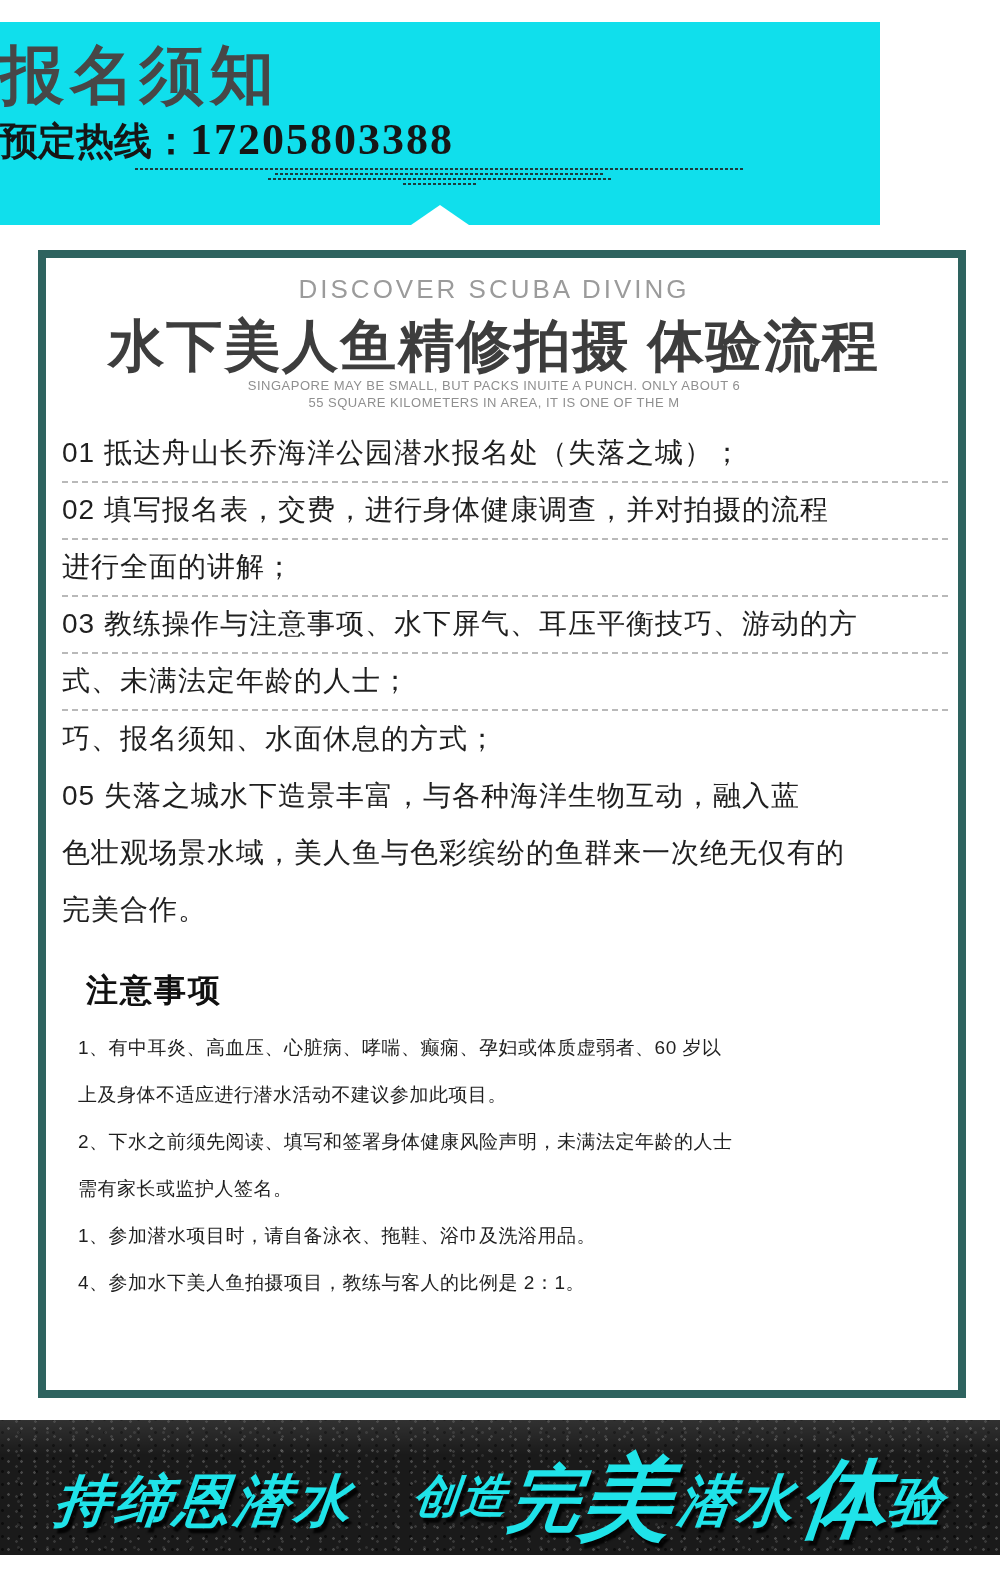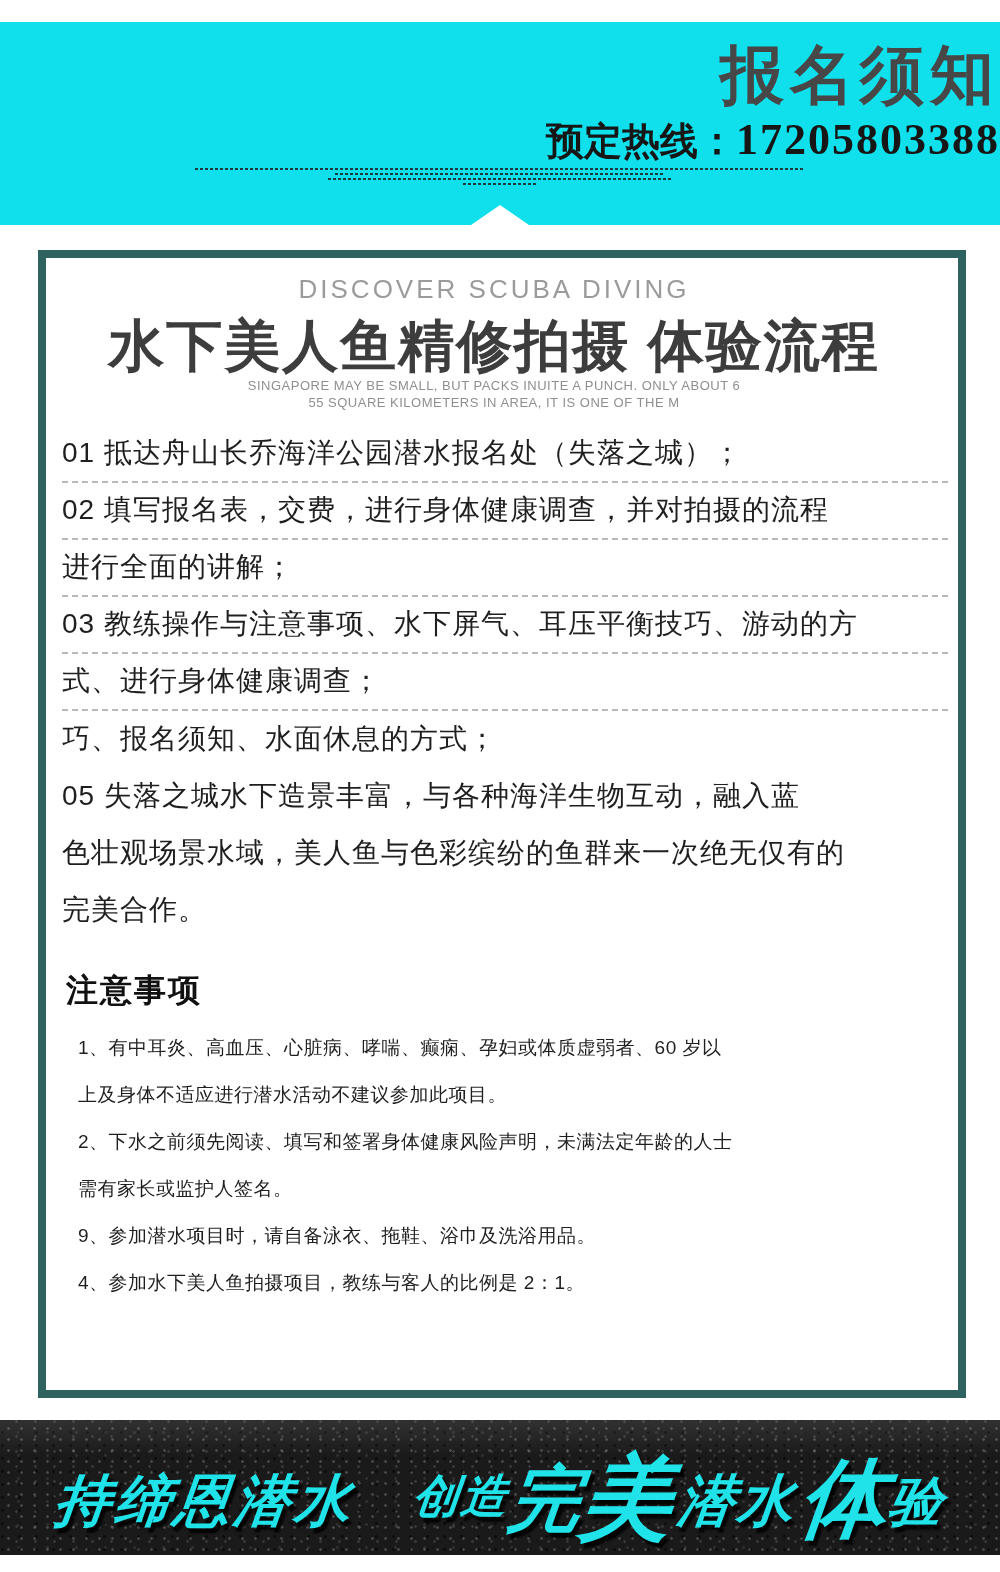--- a/index.html
+++ b/index.html
@@ -10,23 +10,23 @@
     margin: 0 auto;
     font-family: "Liberation Sans", sans-serif;
     position: relative;
     overflow: hidden;
   }
 
   
   .banner {
     position: absolute;
     top: 22px; left: 0;
-    width: 1000px; height: 203px;
+    width: 880px; height: 203px;
     background: #10dfec;
-    text-align: right;
+    text-align: left;
   }
   .banner-title {
     margin-top: 18px;
     font-size: 64px;
     font-weight: 900;
     letter-spacing: 6px;
     color: #474747;
     line-height: 1.1;
     font-family: "Liberation Sans", sans-serif;
   }
@@ -105,21 +105,21 @@
     align-items: center;
     font-size: 28px;
     color: #1f1f1f;
     letter-spacing: 1px;
     font-weight: 500;
   }
   .step-line.dashed { border-bottom: 2px dashed #b9b9b9; }
 
   .notes-heading {
     margin-top: 30px;
-    margin-left: 4px;
+    margin-left: 24px;
     font-family: "Liberation Serif", serif;
     font-weight: 700;
     font-size: 32px;
     color: #111111;
     letter-spacing: 2px;
   }
   .notes { margin-top: 12px; margin-left: 16px; }
   .note-line {
     height: 47px;
     display: flex;
@@ -192,34 +192,34 @@
   <div class="subtitle">
     <div>SINGAPORE MAY BE SMALL, BUT PACKS INUITE A PUNCH. ONLY ABOUT 6</div>
     <div>55 SQUARE KILOMETERS IN AREA, IT IS ONE OF THE M</div>
   </div>
 
   <div class="steps">
     <div class="step-line dashed">01 抵达舟山长乔海洋公园潜水报名处（失落之城）；</div>
     <div class="step-line dashed">02 填写报名表，交费，进行身体健康调查，并对拍摄的流程</div>
     <div class="step-line dashed">进行全面的讲解；</div>
     <div class="step-line dashed">03 教练操作与注意事项、水下屏气、耳压平衡技巧、游动的方</div>
-    <div class="step-line dashed">式、进行身体健康调查；</div>
+    <div class="step-line dashed">式、未满法定年龄的人士；</div>
     <div class="step-line">巧、报名须知、水面休息的方式；</div>
     <div class="step-line">05 失落之城水下造景丰富，与各种海洋生物互动，融入蓝</div>
     <div class="step-line">色壮观场景水域，美人鱼与色彩缤纷的鱼群来一次绝无仅有的</div>
     <div class="step-line">完美合作。</div>
   </div>
 
   <div class="notes-heading">注意事项</div>
   <div class="notes">
     <div class="note-line">1、有中耳炎、高血压、心脏病、哮喘、癫痫、孕妇或体质虚弱者、60 岁以</div>
     <div class="note-line">上及身体不适应进行潜水活动不建议参加此项目。</div>
     <div class="note-line">2、下水之前须先阅读、填写和签署身体健康风险声明，未满法定年龄的人士</div>
     <div class="note-line">需有家长或监护人签名。</div>
-    <div class="note-line">9、参加潜水项目时，请自备泳衣、拖鞋、浴巾及洗浴用品。</div>
+    <div class="note-line">1、参加潜水项目时，请自备泳衣、拖鞋、浴巾及洗浴用品。</div>
     <div class="note-line">4、参加水下美人鱼拍摄项目，教练与客人的比例是 2：1。</div>
   </div>
 </div>
 
 <div class="footer">
   <div class="slogan">
     <span class="sg-brand">持缔恩潜水</span>
     <span class="sg-gap"></span>
     <span class="sg-create">创造</span>
     <span class="sg-wan">完</span>

